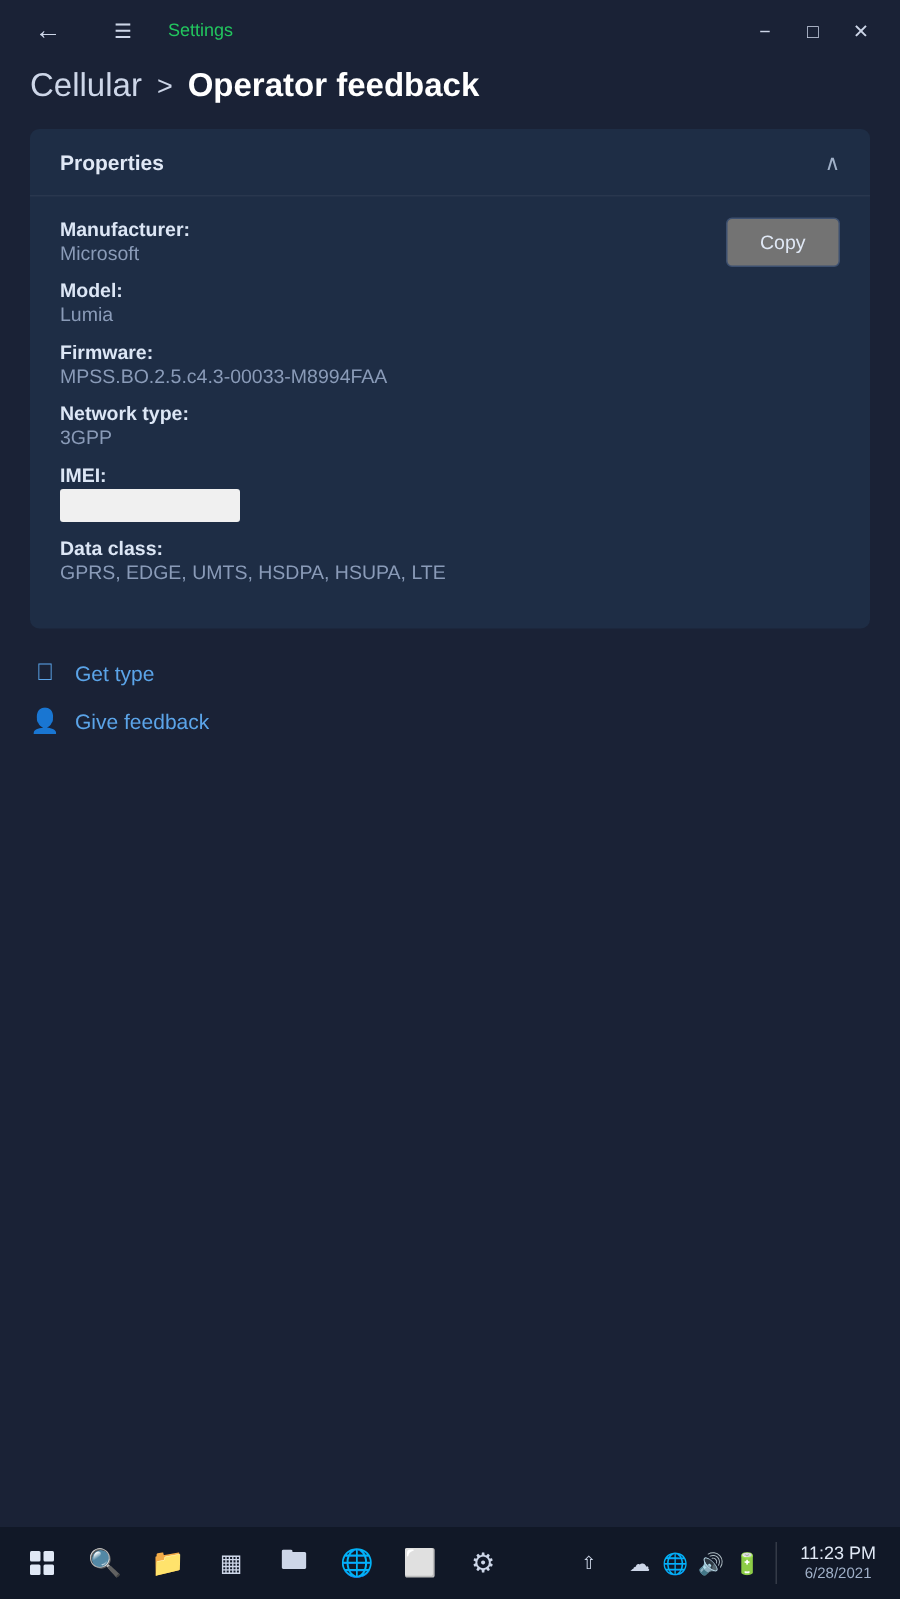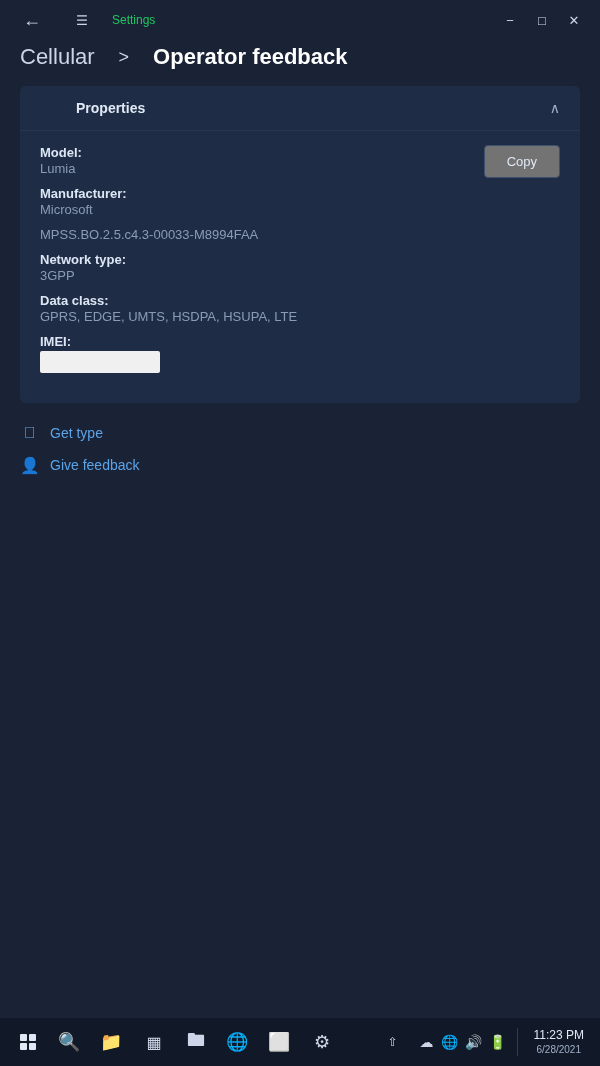--- a/index.html
+++ b/index.html
@@ -48,21 +48,21 @@
       cursor: pointer;
       font-size: 13px;
       border-radius: 3px;
     }
 
     
     .page-header {
       padding: 8px 20px 16px 20px;
       display: flex;
       align-items: center;
-      gap: 20px;
+      gap: 6px;
     }
     .header-cellular {
       font-size: 22px;
       font-weight: 300;
       color: #cdd6e8;
     }
     .header-arrow {
       font-size: 18px;
       color: #cdd6e8;
       margin: 0 4px;
@@ -84,21 +84,20 @@
       display: flex;
       align-items: center;
       justify-content: space-between;
       padding: 14px 20px;
       border-bottom: 1px solid rgba(255,255,255,0.05);
     }
     .card-title {
       font-size: 14px;
       font-weight: 600;
       color: #e0e8f5;
-      margin-left: 36px;
     }
     .chevron-icon {
       color: #a0b0c8;
       font-size: 14px;
     }
     .card-body {
       padding: 14px 20px 20px 20px;
       display: flex;
       justify-content: space-between;
       align-items: flex-start;
@@ -289,46 +288,47 @@
 
 <div class="card">
   <div class="card-header">
     <span class="card-title">Properties</span>
     <span class="chevron-icon">∧</span>
   </div>
   <div class="card-body">
     <div class="properties-list">
 
       <div class="prop-row">
+        <div class="prop-label">Manufacturer:</div>
+        <div class="prop-value">Microsoft</div>
+      </div>
+
+      <div class="prop-row">
         <div class="prop-label">Model:</div>
         <div class="prop-value">Lumia</div>
       </div>
 
       <div class="prop-row">
-        <div class="prop-label">Manufacturer:</div>
-        <div class="prop-value">Microsoft</div>
-      </div>
-
-      <div class="prop-row">
+        <div class="prop-label">Firmware:</div>
         <div class="prop-value">MPSS.BO.2.5.c4.3-00033-M8994FAA</div>
       </div>
 
       <div class="prop-row">
         <div class="prop-label">Network type:</div>
         <div class="prop-value">3GPP</div>
       </div>
 
       <div class="prop-row">
+        <div class="prop-label">IMEI:</div>
+        <div class="imei-box"></div>
+      </div>
+
+      <div class="prop-row">
         <div class="prop-label">Data class:</div>
         <div class="prop-value">GPRS, EDGE, UMTS, HSDPA, HSUPA, LTE</div>
-      </div>
-
-      <div class="prop-row">
-        <div class="prop-label">IMEI:</div>
-        <div class="imei-box"></div>
       </div>
 
     </div>
     <button class="copy-button">Copy</button>
   </div>
 </div>
 
 <div class="help-section">
   <a class="help-link">
     <span class="help-icon"></span>

